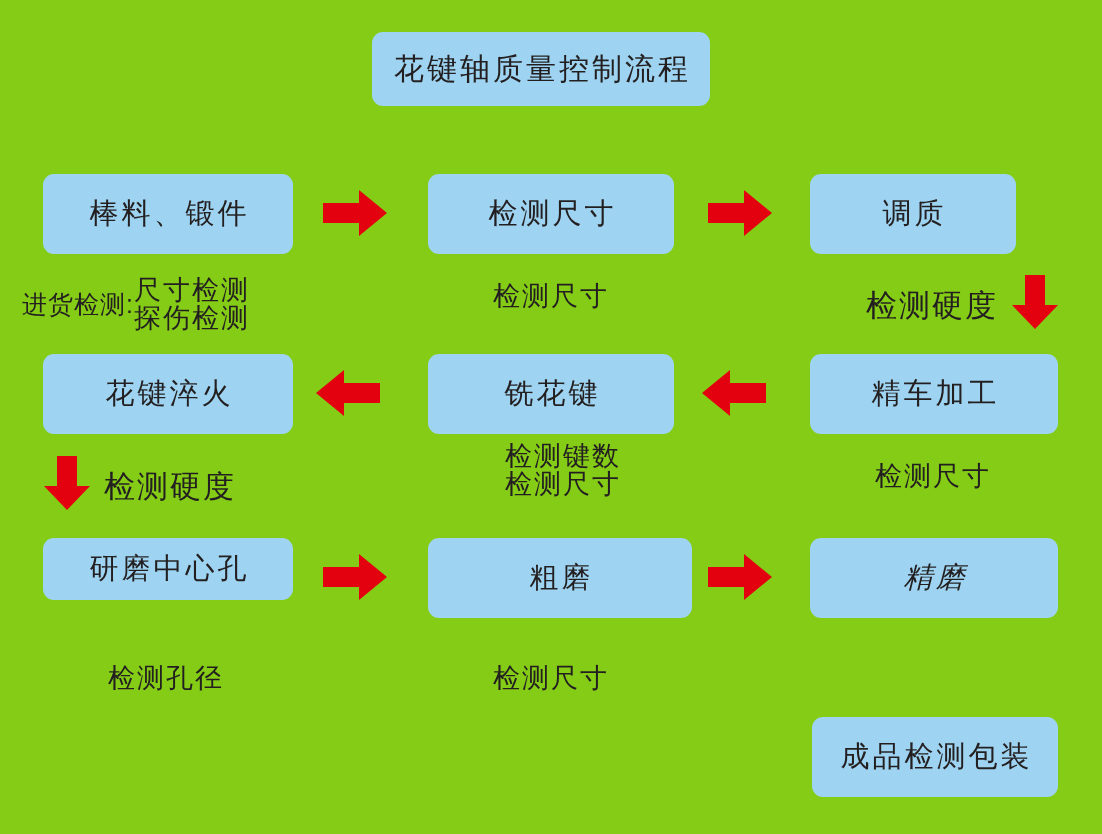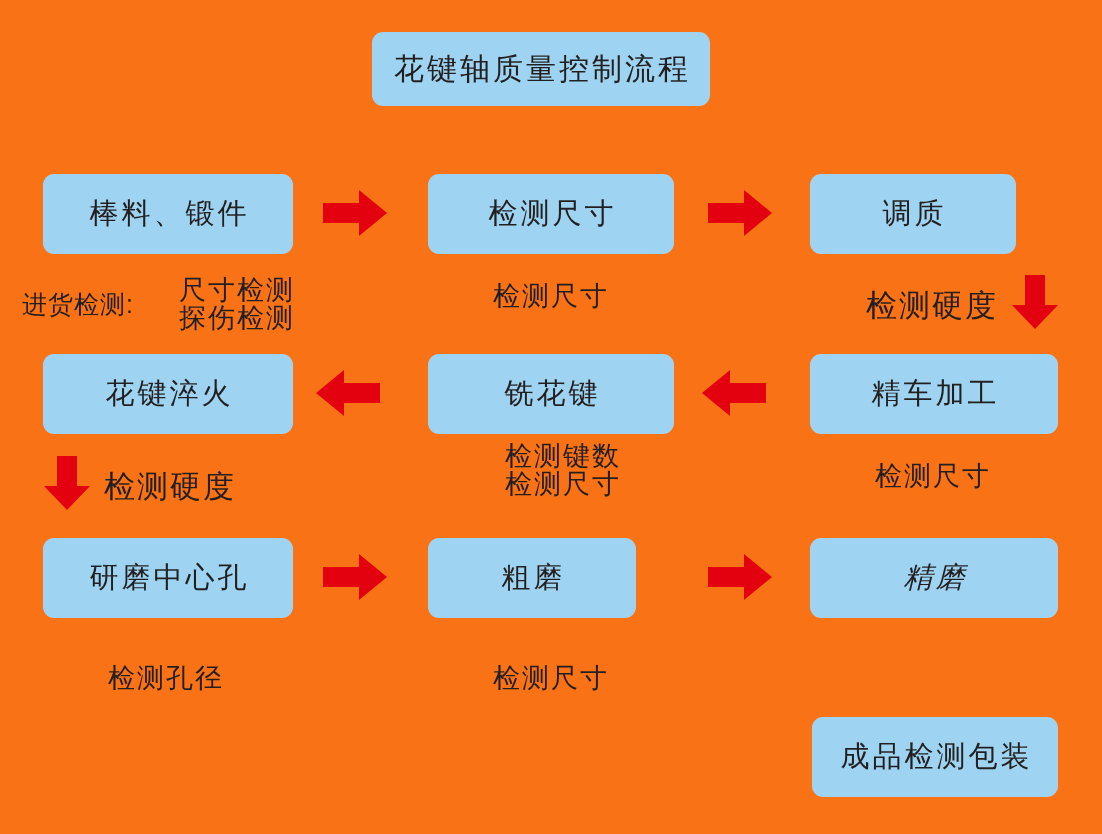--- a/index.html
+++ b/index.html
@@ -8,21 +8,21 @@
     padding: 0;
     background: #ffffff;
   }
   body {
     font-family: "Liberation Sans", "DejaVu Sans", sans-serif;
   }
   #canvas {
     position: relative;
     width: 1102px;
     height: 834px;
-    background: #f97316;
+    background: #84cc16;
     overflow: hidden;
   }
 
   
   .node {
     position: absolute;
     background: #9ED4F1;
     border-radius: 11px;
     display: flex;
     align-items: center;
@@ -55,21 +55,20 @@
     line-height: 1.02;
   }
   .caption .lbl-small {
     font-size: 25px;
     letter-spacing: 1px;
   }
   .stacked {
     display: inline-block;
     text-align: left;
     vertical-align: middle;
-    margin-left: 45px;
   }
   .stacked span { display: block; }
 
   
   .arrow {
     position: absolute;
   }
   .arrow svg { display: block; }
 
   
@@ -169,31 +168,31 @@
 
   <div class="caption center two-line" style="left:563px; top:443px;">
     <div>检测键数</div>
     <div>检测尺寸</div>
   </div>
 
   <div class="caption center" style="left:933px; top:461px;">
     <span>检测尺寸</span>
   </div>
 
-  <div class="node" style="left:43px; top:538px; width:250px; height:80px;">
+  <div class="node" style="left:43px; top:538px; width:250px; height:62px;">
     <span>研磨中心孔</span>
   </div>
 
   <div class="arrow" style="left:323px; top:554px;">
     <svg width="64" height="46" viewBox="0 0 64 46" aria-hidden="true">
       <polygon points="0,13 36,13 36,0 64,23 36,46 36,33 0,33" fill="#E3000F"></polygon>
     </svg>
   </div>
 
-  <div class="node" style="left:428px; top:538px; width:208px; height:80px;">
+  <div class="node" style="left:428px; top:538px; width:264px; height:80px;">
     <span>粗磨</span>
   </div>
 
   <div class="arrow" style="left:708px; top:554px;">
     <svg width="64" height="46" viewBox="0 0 64 46" aria-hidden="true">
       <polygon points="0,13 36,13 36,0 64,23 36,46 36,33 0,33" fill="#E3000F"></polygon>
     </svg>
   </div>
 
   <div class="node" style="left:810px; top:538px; width:248px; height:80px;font-style:italic;">

